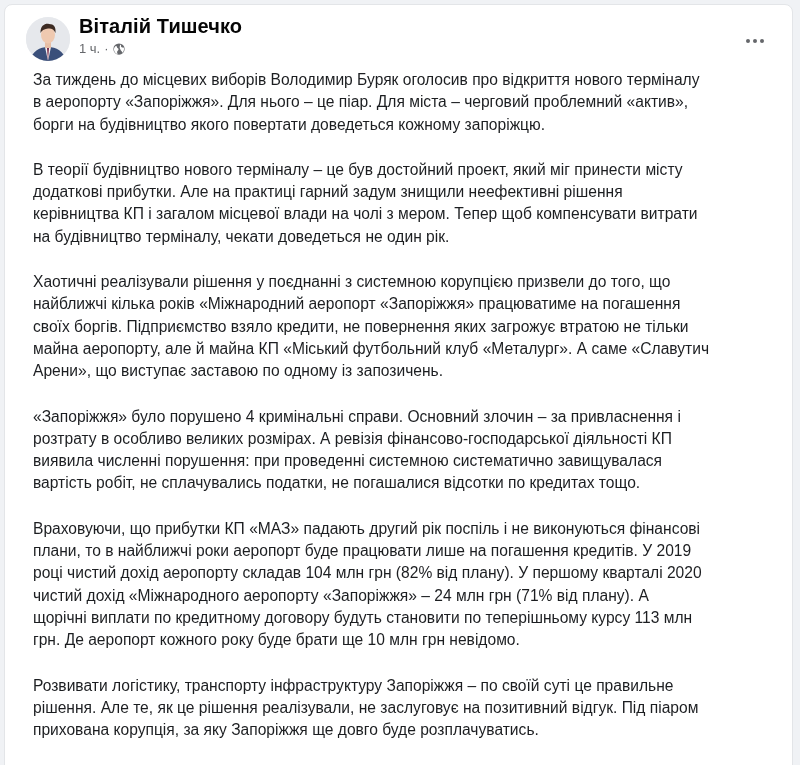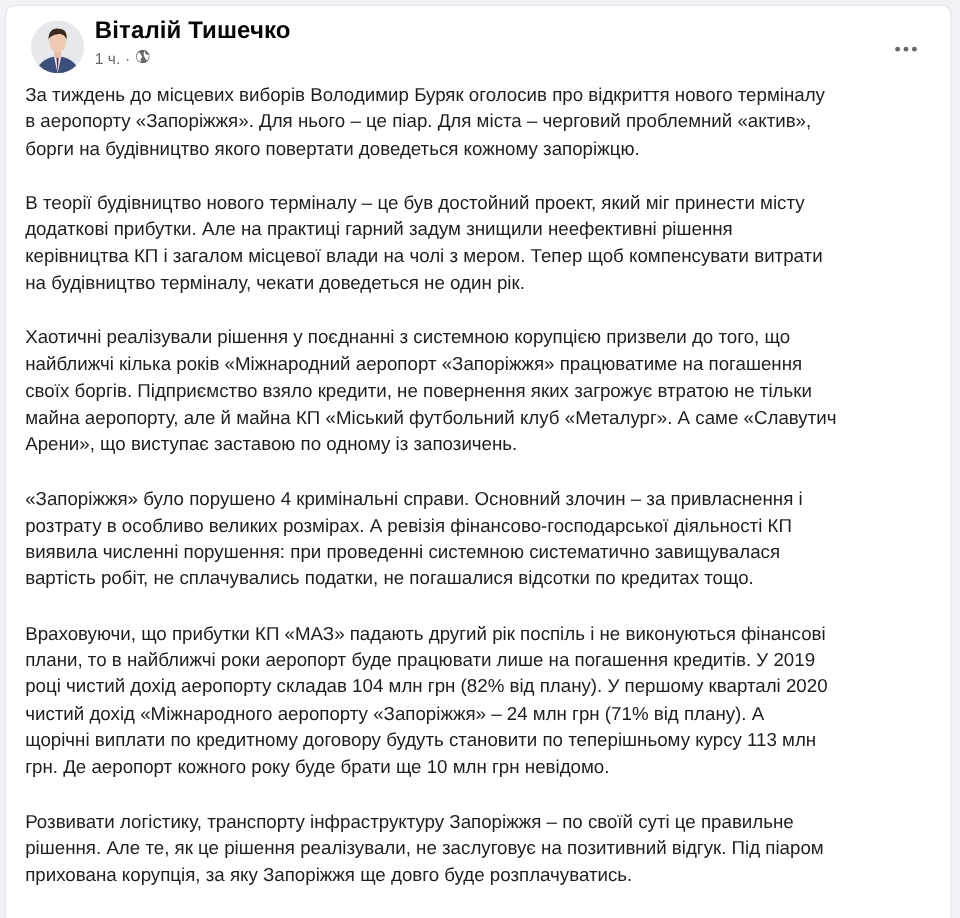--- a/index.html
+++ b/index.html
@@ -52,21 +52,21 @@
       color: #050505;
       letter-spacing: 0.1px;
     }
     .meta {
       position: absolute;
       left: 74px;
       top: 36px;
       font-size: 13px;
       color: #65676b;
       display: flex;
-      align-items: flex-start;
+      align-items: center;
     }
     .meta .dot {
       margin: 0 4px;
     }
     .globe {
       width: 12px;
       height: 12px;
       display: inline-block;
     }
     .more-btn {
@@ -91,21 +91,21 @@
     .post-body {
       position: absolute;
       left: 16px;
       top: 64px;
       width: 760px;
       font-size: 15.6px;
       line-height: 22.3px;
       color: #1c1e21;
     }
     .post-body p {
-      margin: 0 0 23px 0;
+      margin: 0 0 23px 12px;
       white-space: normal;
     }
     .line {
       display: block;
       white-space: nowrap;
     }
   </style>
 </head>
 <body>
 

